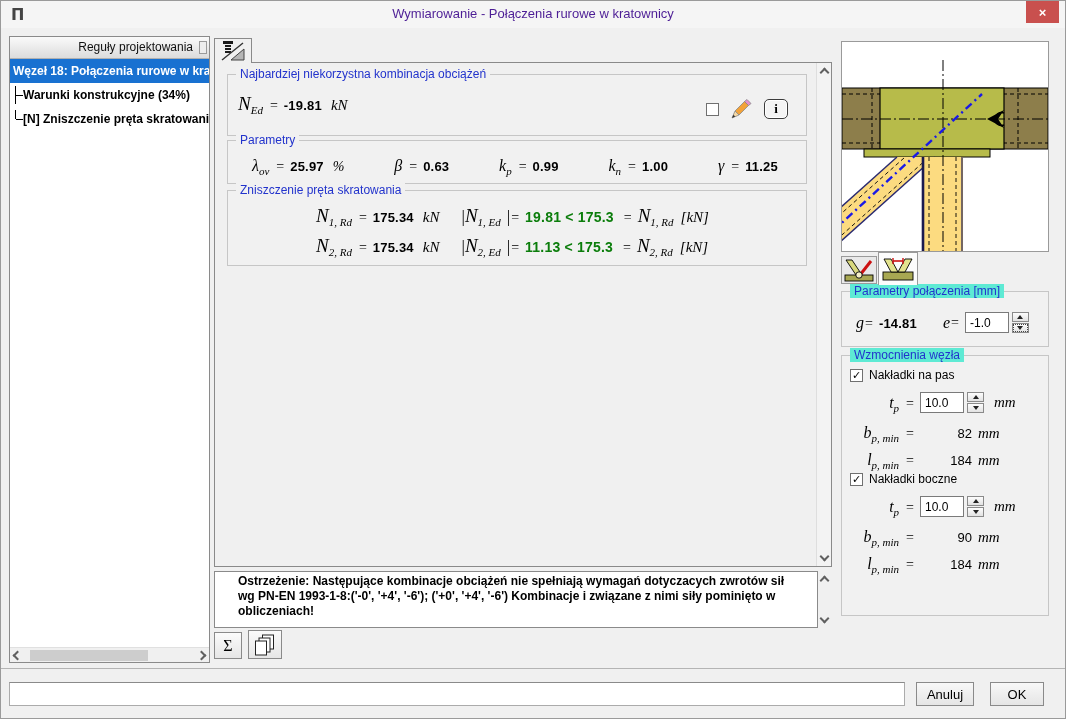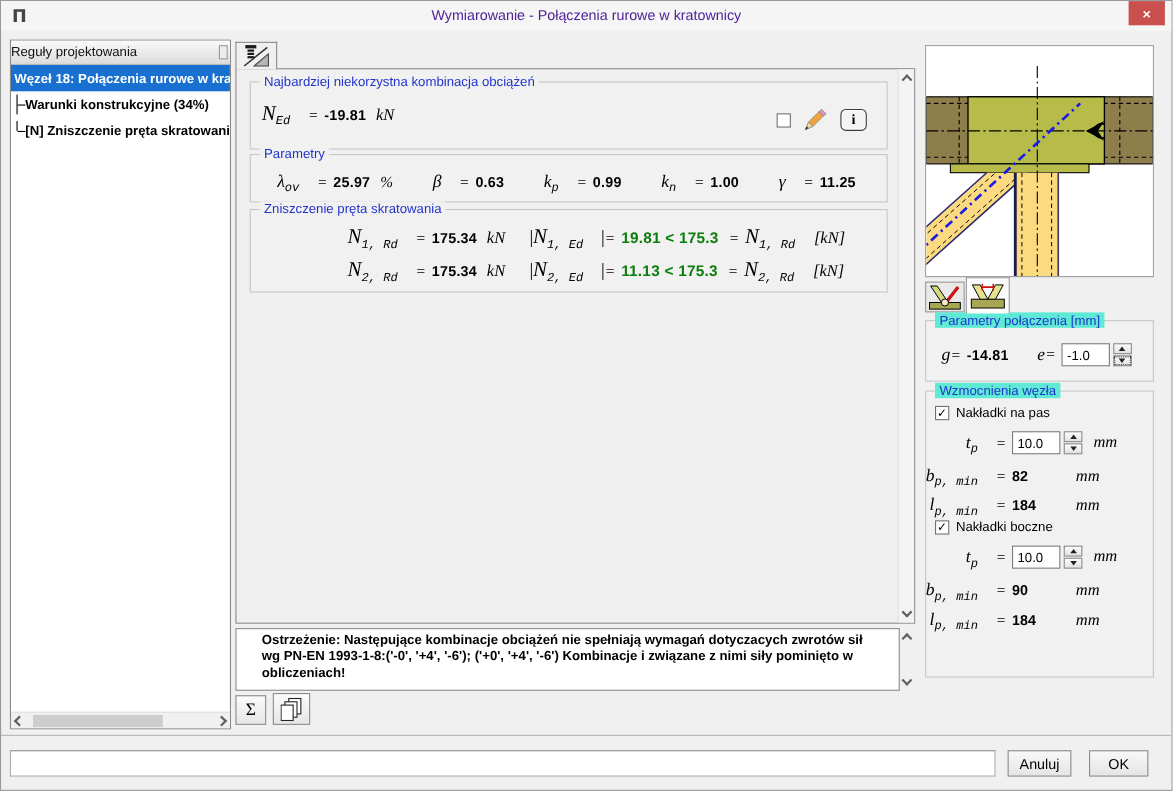--- a/index.html
+++ b/index.html
@@ -15,21 +15,21 @@
               font-family:"DejaVu Sans", sans-serif; }
   .win-title { position:absolute; left:0; right:0; top:5px; text-align:center; font-size:13px; color:#4c1d95; }
   .close-btn { position:absolute; right:6px; top:0; width:33px; height:22px; background:#c9504e;
                color:#fff; display:flex; align-items:center; justify-content:center;
                font-size:13px; font-weight:bold; cursor:default; }
 
   
   .tree-panel { position:absolute; left:8px; top:35px; width:201px; height:627px;
                 background:#fff; border:1px solid #8a8a8a; }
   .tree-header { position:relative; height:22px; background:linear-gradient(#fafafa,#dcdcdc);
-                 border-bottom:1px solid #b0b0b0; line-height:21px; 
+                 border-bottom:1px solid #b0b0b0; line-height:21px; text-align:right;
                  padding-right:16px; color:#111; }
   .tree-hdr-btn { position:absolute; right:2px; top:4px; width:8px; height:13px;
                   border:1px solid #9a9a9a; background:#ededed; }
   .tree-item { height:24px; line-height:18px; font-weight:bold; white-space:nowrap;
                overflow:hidden; display:flex; align-items:center; }
   .tree-item.selected { background:#1871d1; color:#fff; padding-left:3px; }
   .branch { position:relative; width:13px; height:18px; flex:none; }
   .branch::before { content:""; position:absolute; left:5px; top:0; bottom:0; border-left:1px solid #000; }
   .branch.last::before { bottom:9px; }
   .branch::after { content:""; position:absolute; left:6px; top:9px; width:7px; border-top:1px solid #000; }
@@ -54,22 +54,22 @@
              border-left:1px solid #dedede; }
 
   .group { position:absolute; border:1px solid #c6c6c6; background:#f1f1f1; }
   .group-title { position:absolute; top:-8px; left:8px; background:#f1f1f1; padding:0 4px;
                  color:#2233cc; font-size:12px; line-height:14px; white-space:nowrap; }
 
   
   .frow { display:flex; align-items:baseline; }
   .msym { font-family:"Liberation Serif", serif; font-style:italic; font-size:19px; }
   .msym.md { font-size:16px; }
-  .msub { font-family:Liberation Mono, monospace; font-style:italic; font-size:11px;
-          position:relative; top:4px; margin-right:16px; white-space:nowrap; }
+  .msub { font-family:Liberation Serif, serif; font-style:italic; font-size:11px;
+          position:relative; top:4px; margin-right:6px; white-space:nowrap; }
   .meq  { font-size:14px; margin:0 6px 0 1px; font-family:"Liberation Serif", serif; }
   .mval { font-weight:bold; font-size:13px; letter-spacing:.2px; }
   .munit{ font-family:"Liberation Serif", serif; font-style:italic; font-size:15px; margin-left:9px; }
   .mbar { font-family:"Liberation Serif", serif; font-size:17px; }
   .green { color:#0b7d0b; font-weight:bold; font-size:14px; letter-spacing:.2px; }
 
   .combo-icons { position:absolute; top:24px; right:18px; display:flex; align-items:center; gap:12px; }
   .checkbox { width:13px; height:13px; background:#fff; border:1px solid #707070;
               display:flex; align-items:center; justify-content:center;
               font-family:"DejaVu Sans", sans-serif; font-size:11px; font-weight:bold; line-height:11px; }
@@ -109,21 +109,21 @@
               display:flex; align-items:center; justify-content:center; position:relative; }
   .tri-up { width:0; height:0; border-left:3px solid transparent; border-right:3px solid transparent;
             border-bottom:4px solid #222; }
   .tri-down { width:0; height:0; border-left:3px solid transparent; border-right:3px solid transparent;
               border-top:4px solid #222; }
   .sb.focus { outline:1px dotted #444; outline-offset:-2px; }
 
   .chk-row { position:absolute; left:8px; display:flex; align-items:center; gap:6px; }
   .rr { position:absolute; display:flex; align-items:baseline; }
   .rr .rsym { width:78px; text-align:right; display:inline-flex; justify-content:flex-end; align-items:baseline; }
-  .rr .rval { width:52px; text-align:left; font-weight:bold; font-size:13px; }
+  .rr .rval { width:52px; text-align:right; font-weight:normal; font-size:13px; }
   .rr .runit{ font-family:"Liberation Serif", serif; font-style:italic; font-size:15px; margin-left:6px; }
   .rr .msym { font-size:16px; }
 
   
   .footer-sep { position:absolute; left:0; top:667px; width:100%; border-top:1px solid #b4b4b4; }
   .status-field { position:absolute; left:8px; top:681px; width:896px; height:24px; background:#fff;
                   border:1px solid #ababab; border-top-color:#8a8a8a; }
   .dlg-btn { position:absolute; top:681px; height:24px; border:1px solid #8a8a8a;
              background:linear-gradient(#f8f8f8,#e5e5e5); font-size:13px;
              display:flex; align-items:center; justify-content:center; }

